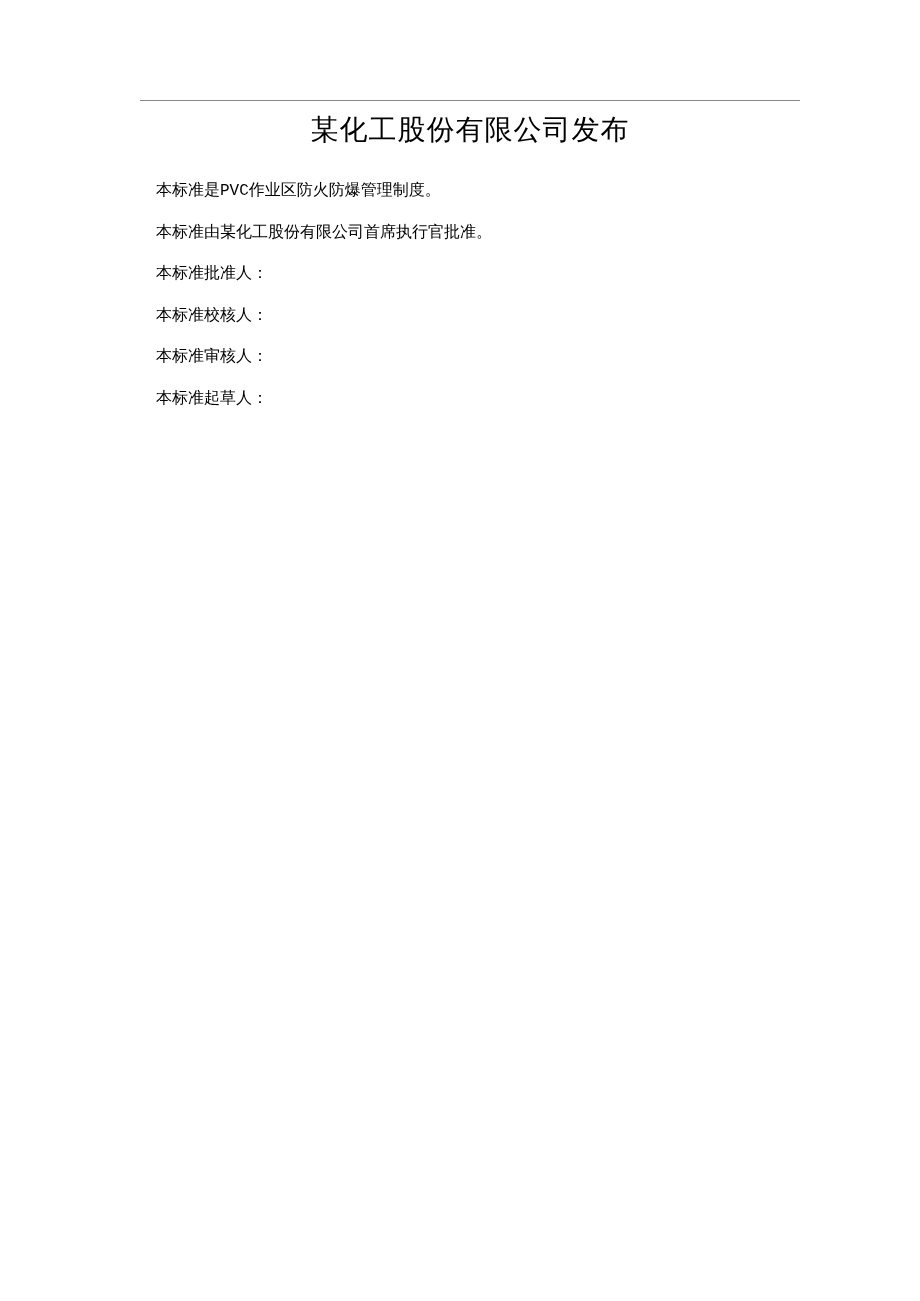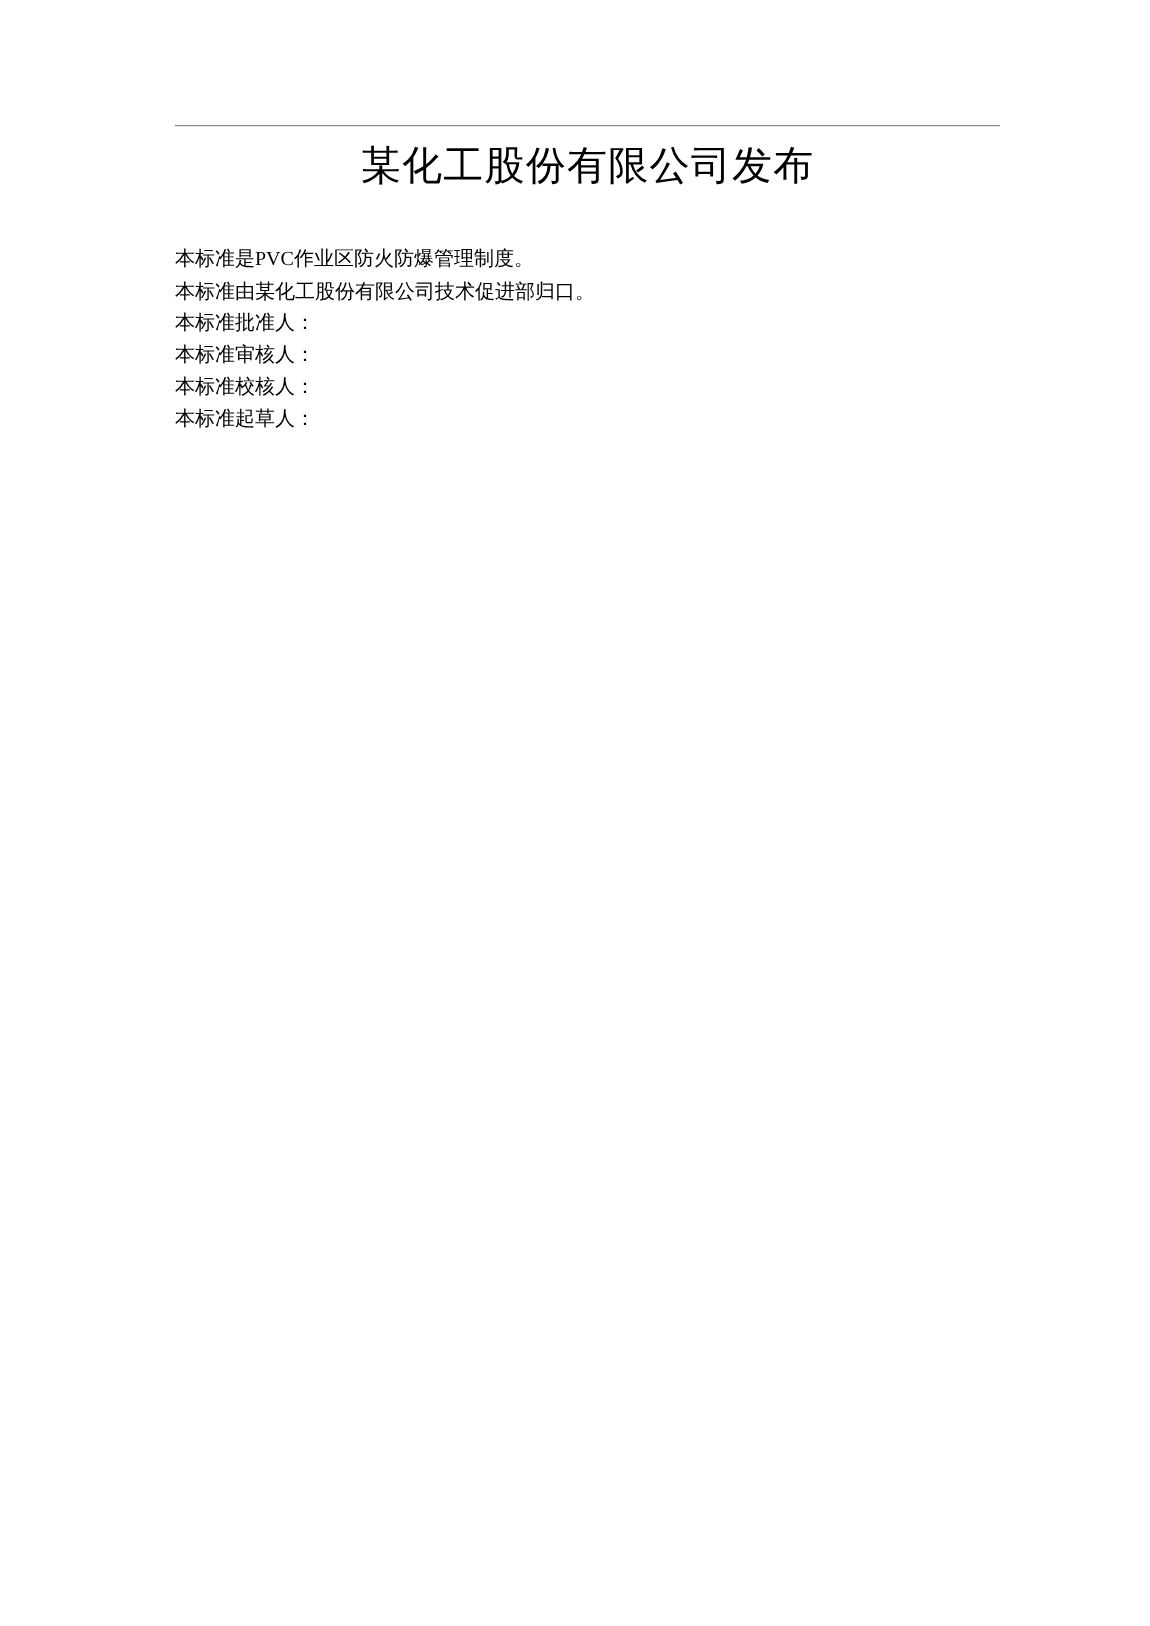--- a/index.html
+++ b/index.html
@@ -17,43 +17,44 @@
     }
     .page-container {
       padding: 100px 120px 0 140px;
     }
     .divider {
       border-top: 1px solid #888888;
       margin-bottom: 10px;
     }
     .title {
       text-align: center;
-      font-size: 32px;
+      font-size: 28px;
       font-weight: normal;
-      margin-bottom: 40px;
+      margin-bottom: 30px;
       letter-spacing: 1px;
     }
     .body-text {
       font-size: 16px;
       line-height: 1.6;
     }
     .body-text p {
-      margin: 0;
+      margin: 16px;
+      font-family: Liberation Mono, monospace;
     }
     .spaced {
       margin-top: 40px;
     }
   </style>
 </head>
 <body>
 
 <div class="page-container">
   <div class="divider"></div>
   <h1 class="title">某化工股份有限公司发布</h1>
   <div class="body-text">
     <p>本标准是PVC作业区防火防爆管理制度。</p>
-    <p>本标准由某化工股份有限公司技术促进部归口。</p>
+    <p>本标准由某化工股份有限公司首席执行官批准。</p>
     <p>本标准批准人：</p>
+    <p class="spaced">本标准校核人：</p>
     <p class="spaced">本标准审核人：</p>
-    <p class="spaced">本标准校核人：</p>
     <p class="spaced">本标准起草人：</p>
   </div>
 </div>
 
 </body></html>

